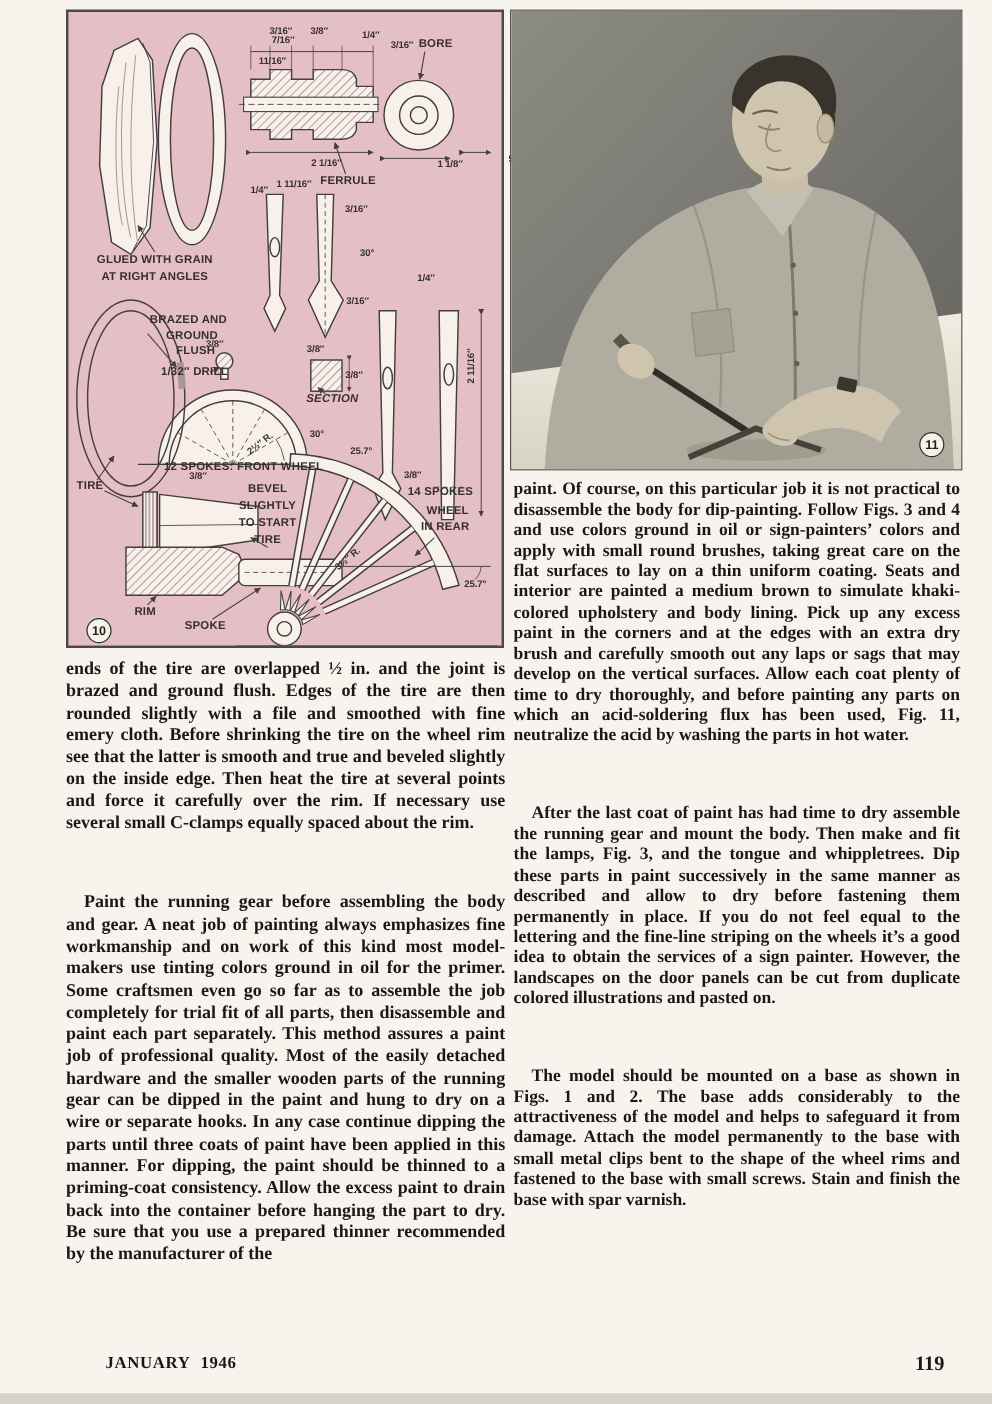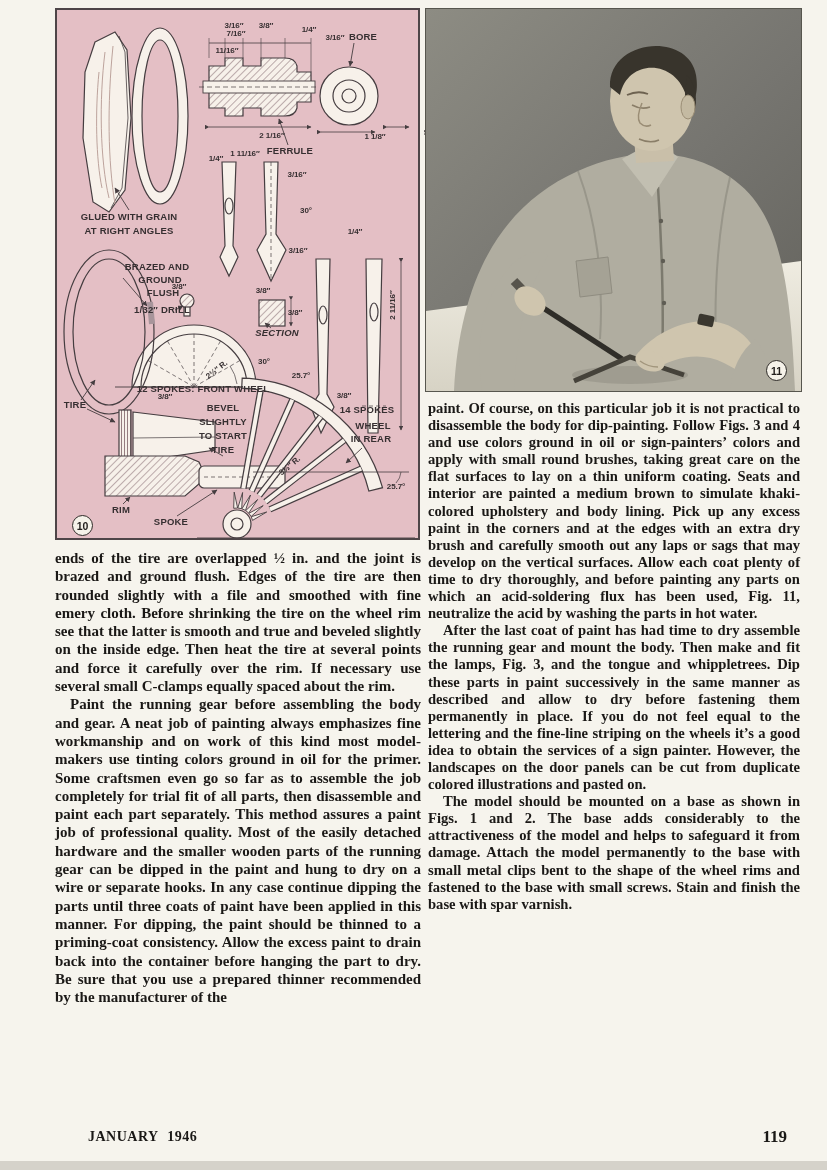--- a/index.html
+++ b/index.html
@@ -22,21 +22,21 @@
   .photo svg{display:block;}
 
   
   .badge{position:absolute;width:19px;height:19px;border:1.8px solid #2e2b28;border-radius:50%;
          background:#f5f2e9;display:flex;align-items:center;justify-content:center;
          font-family:"Liberation Sans",sans-serif;font-weight:700;font-size:10.5px;color:#24211f;}
 
   
   .col{position:absolute;text-align:justify;hyphens:auto;-webkit-hyphens:auto;}
   .col p{margin:0;padding:0;}
-  .col p.ind{text-indent:15px;}
+  .col p.ind{text-indent:15px;margin-top:48px;}
   #left-col{left:55px;top:549px;width:366px;font-size:15px;line-height:18.3px;font-weight:600;}
   #right-col{left:428px;top:400px;width:372px;font-size:14.6px;line-height:17.1px;font-weight:700;}
 
   
   .footer-date{position:absolute;left:88px;top:1129px;font-weight:700;font-size:14px;
                letter-spacing:.5px;word-spacing:5px;}
   .footer-page{position:absolute;right:40px;top:1127px;font-weight:700;font-size:17px;}
   .page-edge{position:absolute;left:0;right:0;bottom:0;height:9px;background:#d5d2ca;}
 </style>
 </head>

